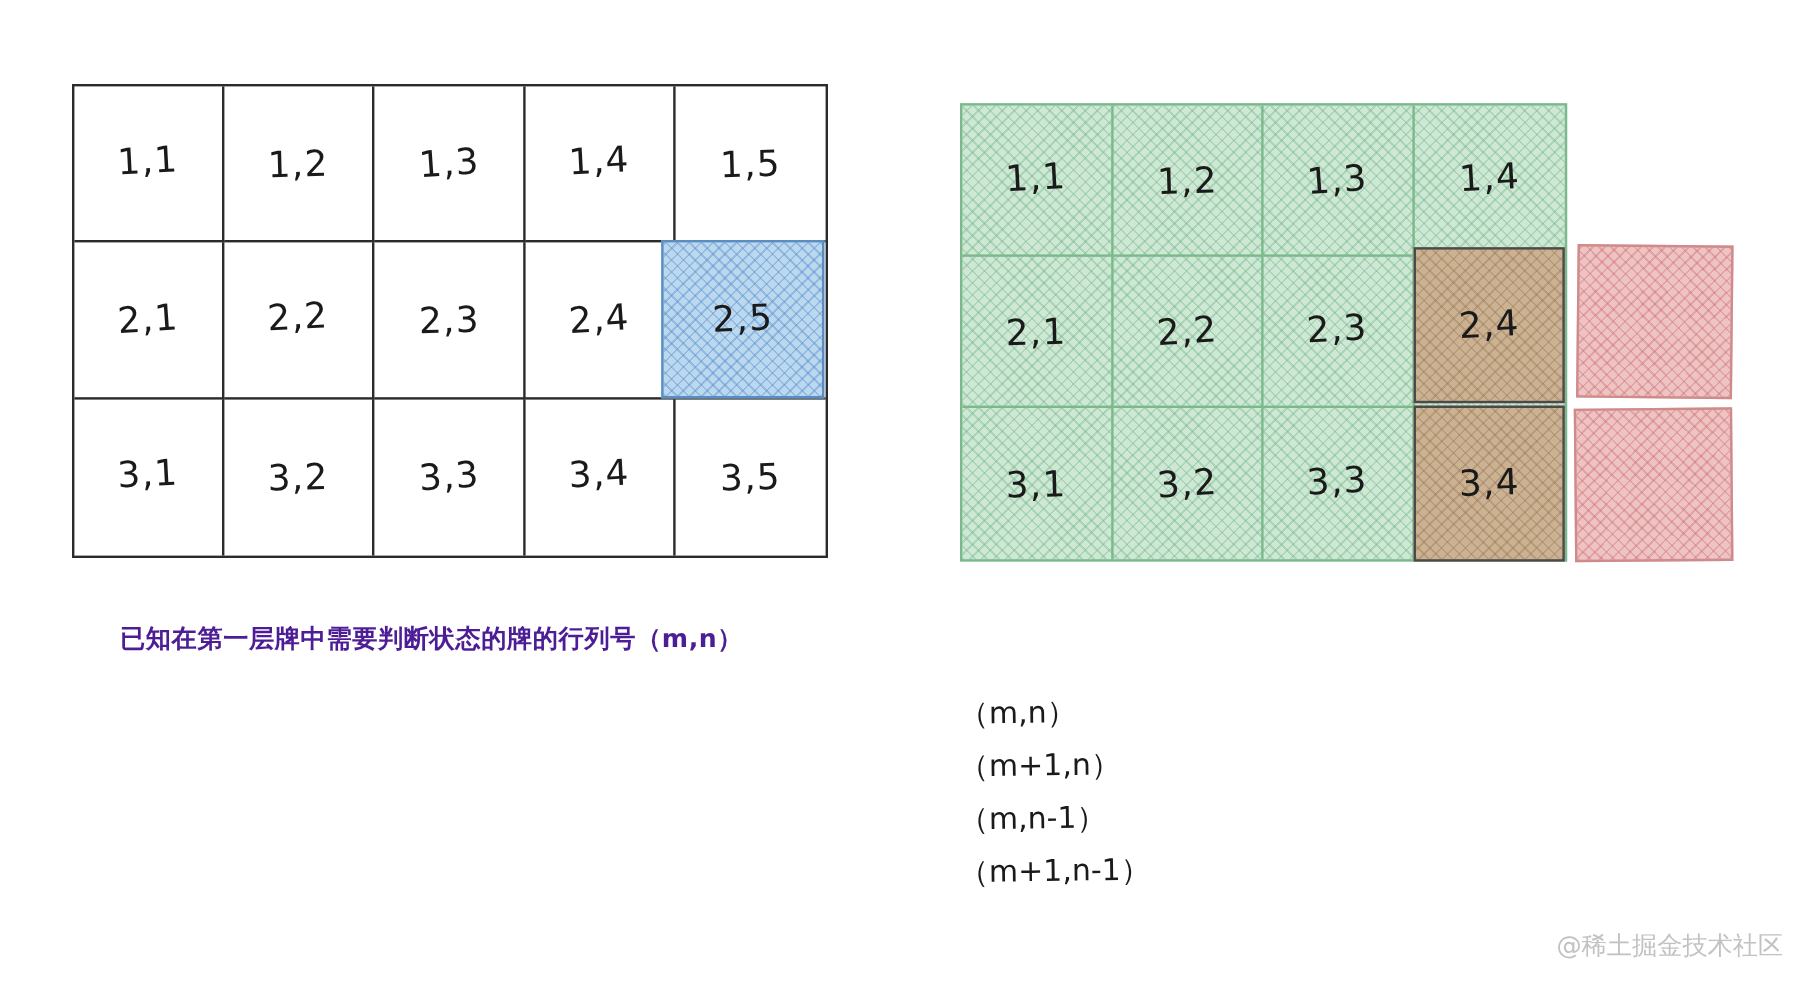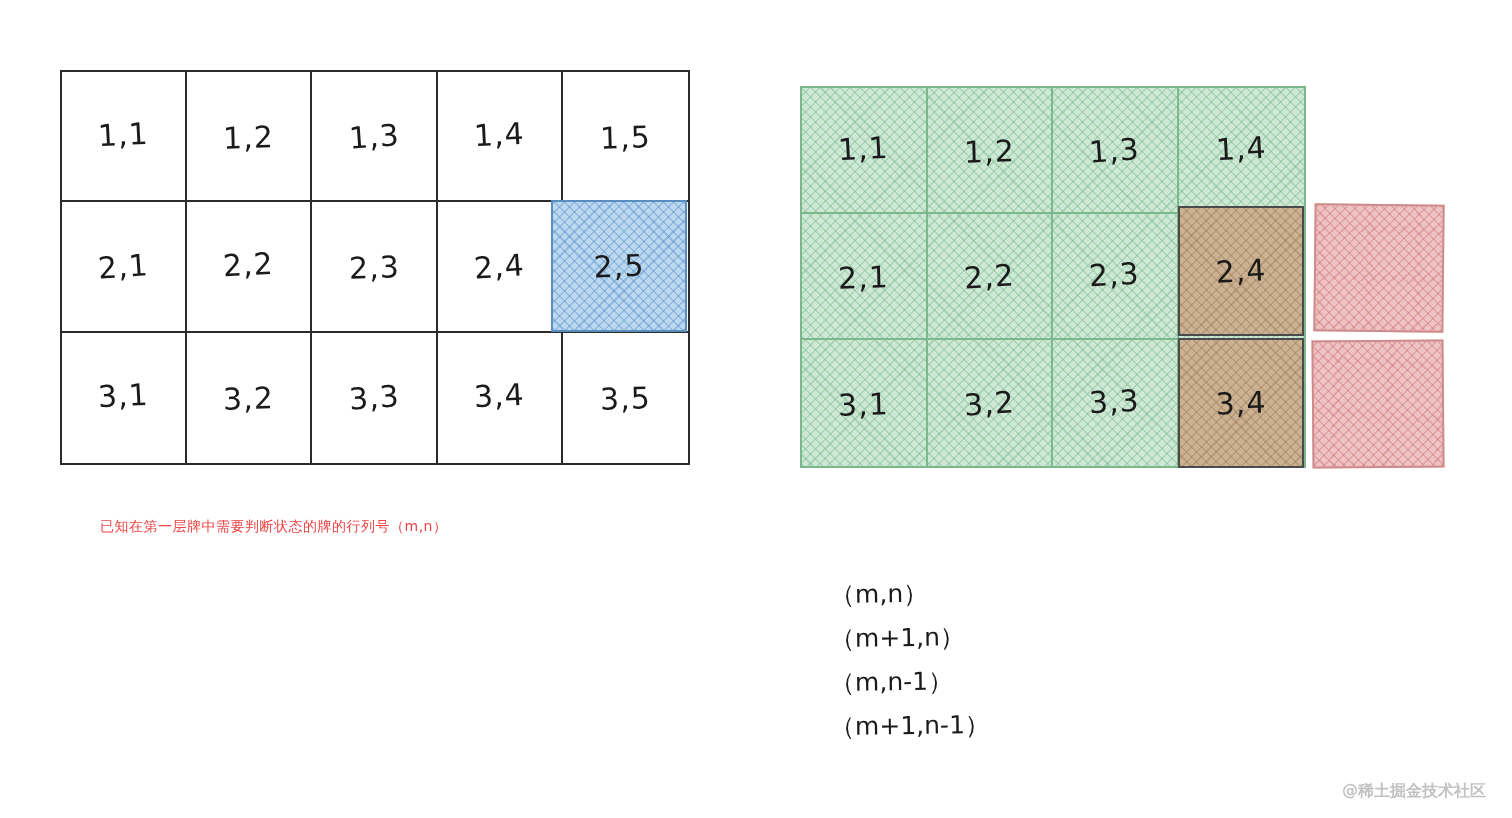--- a/index.html
+++ b/index.html
@@ -127,51 +127,51 @@
       #eec3c3;
     border: 2px solid #cf8b8b;
   }
   #red-1 { left: 1314px; top: 204px; width: 130px; height: 128px; transform: rotate(0.6deg); }
   #red-2 { left: 1312px; top: 340px; width: 132px; height: 128px; transform: rotate(-0.5deg); }
 
   
   .caption {
     position: absolute;
     font-family: "DejaVu Sans", sans-serif;
-    font-size: 14px;
-    color: #ef4444;
+    font-size: 21px;
+    color: #4c1d95;
     white-space: nowrap;
     letter-spacing: 0.5px;
+    font-weight: bold;
   }
   #caption-left  { left: 100px; top: 518px; }
   #caption-right { left: 820px; top: 518px; }
 
   .formula-list {
     position: absolute;
-    left: 830px;
+    left: 799px;
     top: 572px;
   }
   .formula {
     font-family: "DejaVu Sans", sans-serif;
     font-size: 25px;
     color: #1a1a1a;
     line-height: 44px;
     white-space: nowrap;
     transform: rotate(-0.8deg);
   }
 
   #watermark {
     position: absolute;
     right: 26px;
     bottom: 16px;
     font-family: "DejaVu Sans", sans-serif;
-    font-size: 16px;
+    font-size: 21px;
     color: #c2c2c2;
     white-space: nowrap;
-    font-weight: bold;
   }
 </style>
 </head>
 <body>
 
 <div class="canvas">
 
   <div id="left-grid">
     <div class="cell">
         <span class="label skew-a">1,1</span>

